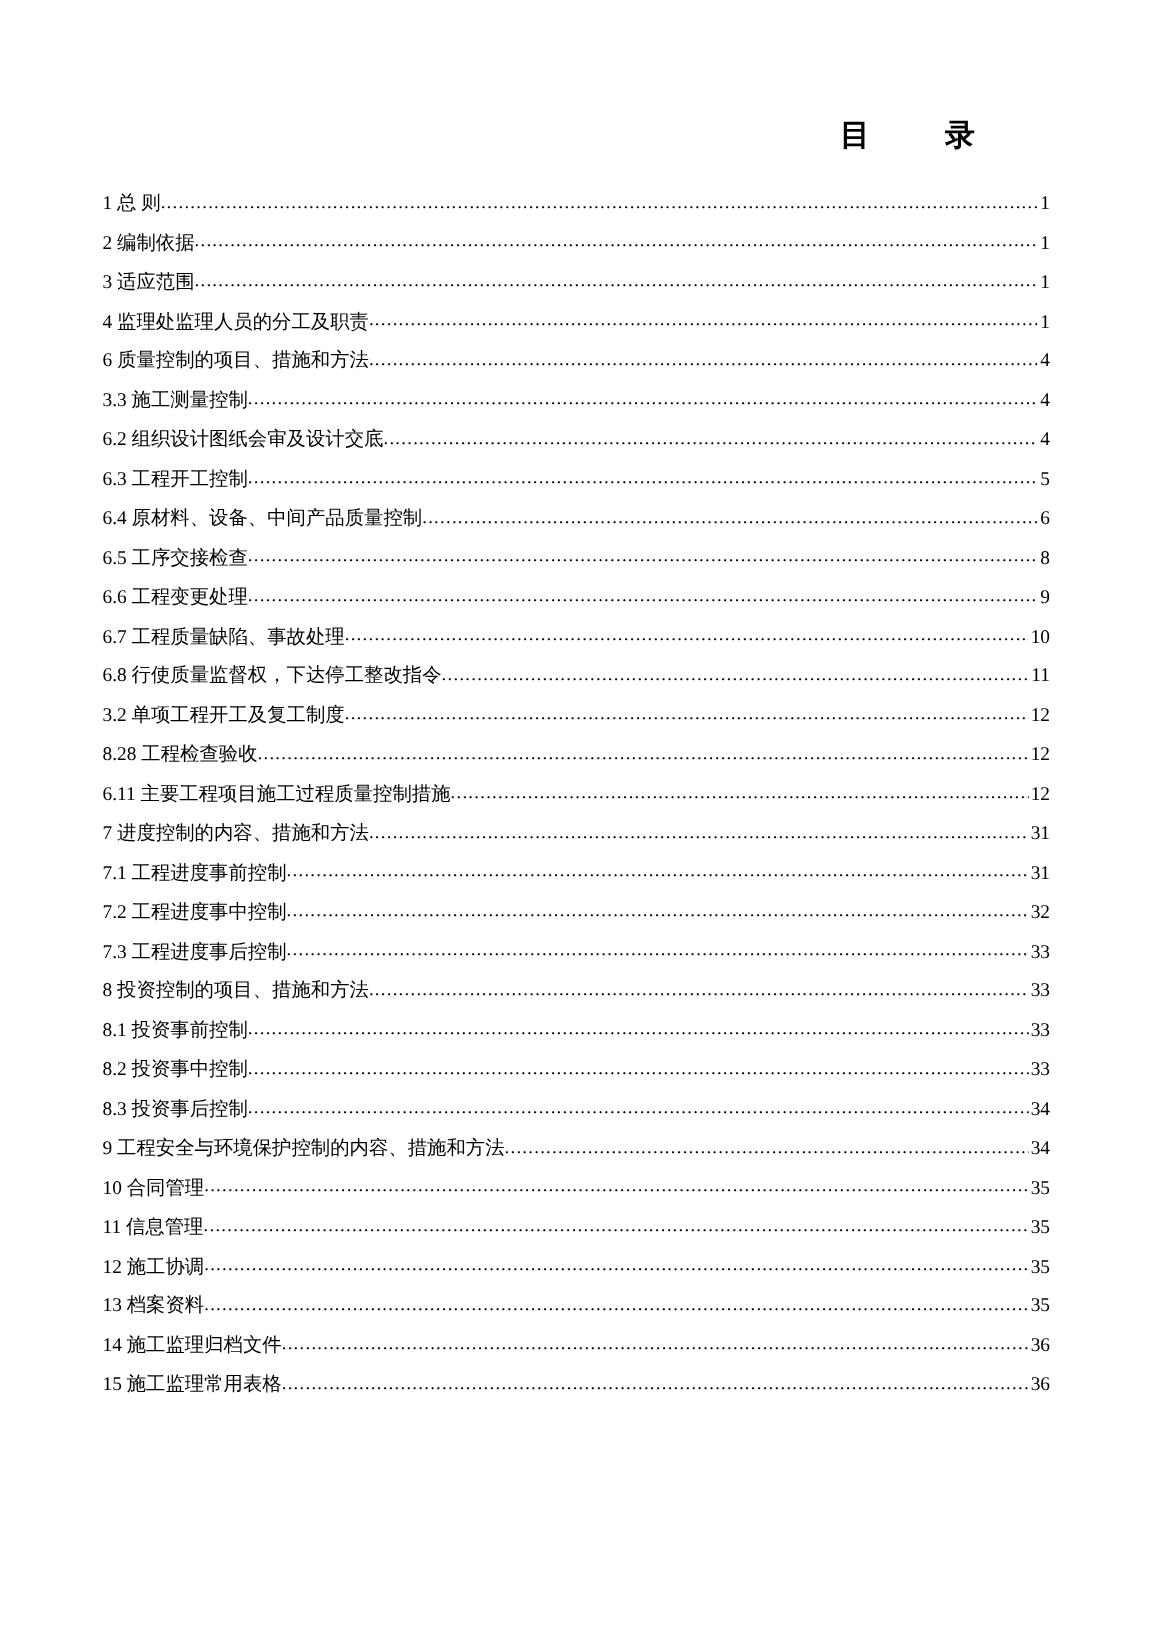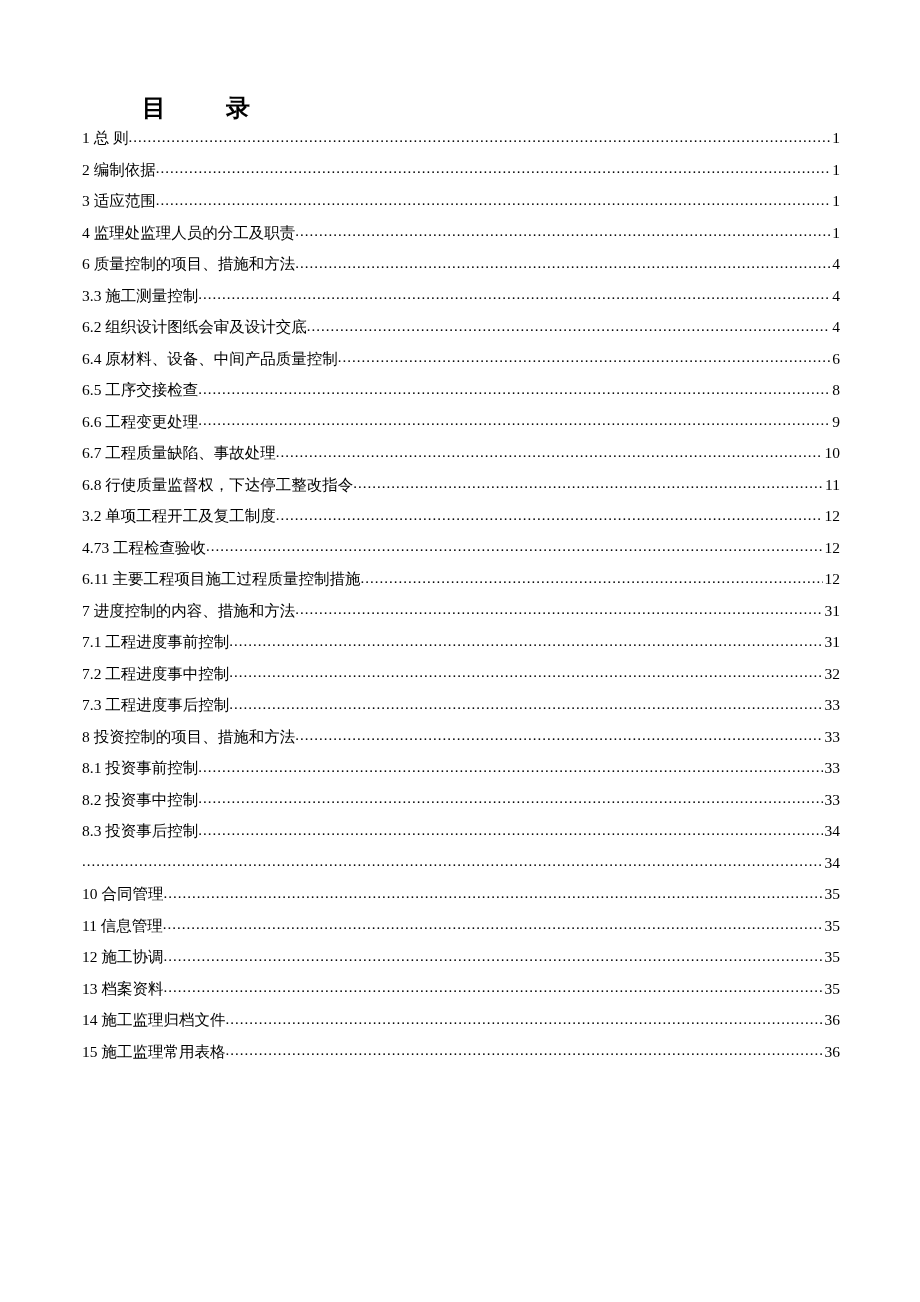--- a/index.html
+++ b/index.html
@@ -1,18 +1,18 @@
 <!DOCTYPE html>
 <html><head>
   <meta charset="utf-8">
   <style>
     * { margin: 0; padding: 0; box-sizing: border-box; }
     body { width: 920px; height: 1302px; background: #ffffff; font-family: "SimSun", "宋体", serif; color: #000; }
     .page { padding: 92px 80px 0 82px; }
-    .title { text-align: left; font-size: 24px; font-weight: bold; margin-bottom: 6px; letter-spacing: 60px; padding-left: 60px; font-family: "SimSun", "宋体", serif; }
+    .title { text-align: right; font-size: 24px; font-weight: bold; margin-bottom: 31px; letter-spacing: 60px; padding-left: 60px; font-family: "SimSun", "宋体", serif; }
     .toc { font-size: 15.5px; line-height: 1; }
     .toc-row { display: flex; align-items: flex-end; margin-bottom: 16px; white-space: nowrap; }
     .toc-label { flex: 0 0 auto; }
     .toc-dots { flex: 1 1 auto; overflow: hidden; position: relative; height: 1em; }
     .toc-dots::after { content: "................................................................................................................................................................................................................................................................"; position: absolute; left: 0; bottom: 1px; letter-spacing: 1px; color: #000; font-size: 15px; }
     .toc-page { flex: 0 0 auto; padding-left: 2px; }
   </style>
 </head>
 <body>
 
@@ -48,20 +48,25 @@
         <span class="toc-label">3.3 施工测量控制</span>
         <span class="toc-dots"></span>
         <span class="toc-page">4</span>
       </div>
     <div class="toc-row">
         <span class="toc-label">6.2   组织设计图纸会审及设计交底</span>
         <span class="toc-dots"></span>
         <span class="toc-page">4</span>
       </div>
     <div class="toc-row">
+        <span class="toc-label">6.3  工程开工控制</span>
+        <span class="toc-dots"></span>
+        <span class="toc-page">5</span>
+      </div>
+    <div class="toc-row">
         <span class="toc-label">6.4  原材料、设备、中间产品质量控制</span>
         <span class="toc-dots"></span>
         <span class="toc-page">6</span>
       </div>
     <div class="toc-row">
         <span class="toc-label">6.5 工序交接检查</span>
         <span class="toc-dots"></span>
         <span class="toc-page">8</span>
       </div>
     <div class="toc-row">
@@ -78,21 +83,21 @@
         <span class="toc-label">6.8  行使质量监督权，下达停工整改指令</span>
         <span class="toc-dots"></span>
         <span class="toc-page">11</span>
       </div>
     <div class="toc-row">
         <span class="toc-label">3.2  单项工程开工及复工制度</span>
         <span class="toc-dots"></span>
         <span class="toc-page">12</span>
       </div>
     <div class="toc-row">
-        <span class="toc-label">4.73  工程检查验收</span>
+        <span class="toc-label">8.28  工程检查验收</span>
         <span class="toc-dots"></span>
         <span class="toc-page">12</span>
       </div>
     <div class="toc-row">
         <span class="toc-label">6.11   主要工程项目施工过程质量控制措施</span>
         <span class="toc-dots"></span>
         <span class="toc-page">12</span>
       </div>
     <div class="toc-row">
         <span class="toc-label">7 进度控制的内容、措施和方法</span>
@@ -128,20 +133,21 @@
         <span class="toc-label">8.2   投资事中控制</span>
         <span class="toc-dots"></span>
         <span class="toc-page">33</span>
       </div>
     <div class="toc-row">
         <span class="toc-label">8.3   投资事后控制</span>
         <span class="toc-dots"></span>
         <span class="toc-page">34</span>
       </div>
     <div class="toc-row">
+        <span class="toc-label">9 工程安全与环境保护控制的内容、措施和方法</span>
         <span class="toc-dots"></span>
         <span class="toc-page">34</span>
       </div>
     <div class="toc-row">
         <span class="toc-label">10 合同管理</span>
         <span class="toc-dots"></span>
         <span class="toc-page">35</span>
       </div>
     <div class="toc-row">
         <span class="toc-label">11 信息管理</span>

